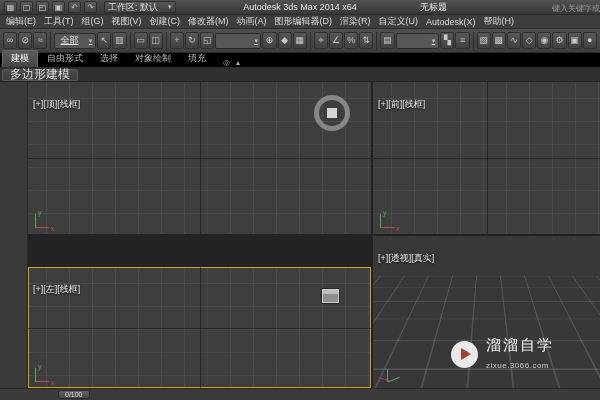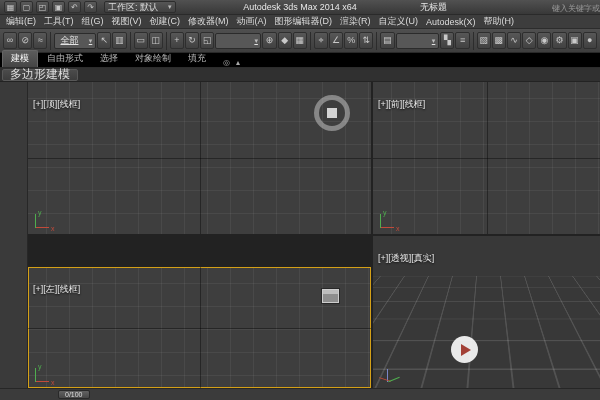--- a/index.html
+++ b/index.html
@@ -262,20 +262,24 @@
         <span class="vp-label">[+][透视][真实]</span>
         <span class="axis-gizmo">
           <span class="ax-z"></span>
           <span class="ax-xp"></span>
           <span class="ax-yp"></span>
         </span>
         <span class="watermark">
           <span class="wm-logo">
             <span class="wm-play"></span>
           </span>
+          <span>
+            <span class="wm-title">溜溜自学</span><br>
+            <span class="wm-url">zixue.3066.com</span>
+          </span>
         </span>
       </div>
 
     </div>
   </div>
 
   <div class="timeline">
     <span class="time-slider">0/100</span>
   </div>
 

